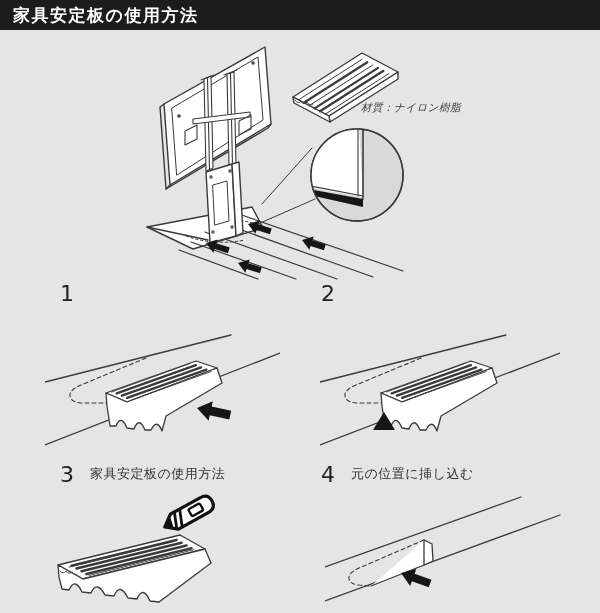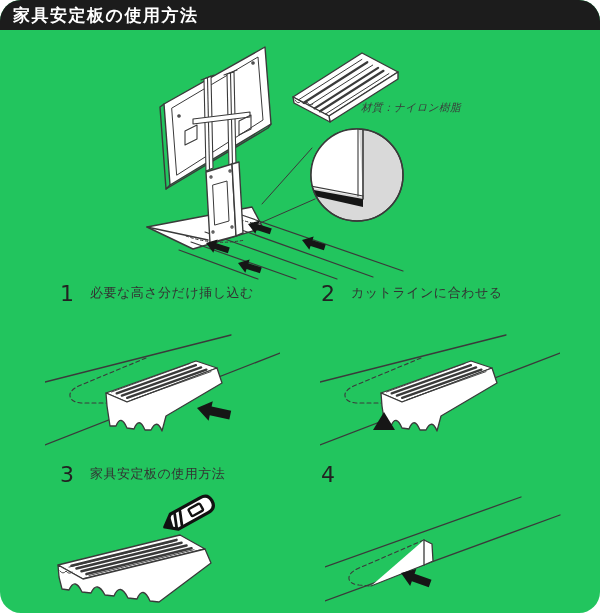--- a/index.html
+++ b/index.html
@@ -1,17 +1,17 @@
 <!DOCTYPE html>
 <html><head>
 <meta charset="utf-8">
 <style>
   html,body{margin:0;padding:0;background:#fff;}
-  .canvas{position:relative;width:600px;height:613px;background:#22c55e;overflow:hidden;
-          font-family:"DejaVu Sans","Liberation Sans",sans-serif;border-radius:21px;}
+  .canvas{position:relative;width:600px;height:613px;background:#e5e5e5;overflow:hidden;
+          font-family:"DejaVu Sans","Liberation Sans",sans-serif;}
   .titlebar{position:absolute;left:0;top:0;width:600px;height:30px;background:#1c1c1c;}
   .titlebar h1{margin:0;padding:0 0 0 13px;line-height:30px;font-size:17px;font-weight:bold;
                color:#ffffff;letter-spacing:1.5px;}
   svg{position:absolute;display:block;}
   #main-illu{left:40px;top:40px;}
   #step1-illu{left:45px;top:332px;}
   #step2-illu{left:320px;top:332px;}
   #step3-illu{left:45px;top:490px;}
   #step4-illu{left:325px;top:495px;}
   .material{position:absolute;left:361px;top:101px;font-size:10.5px;color:#3a3a3a;letter-spacing:0.5px;font-style:italic;}
@@ -119,32 +119,31 @@
         <line x1="320.0" y1="111.3" x2="383.5" y2="70.8" stroke-width="2.2"></line>
         <line x1="325.4" y1="114.1" x2="388.9" y2="73.6" stroke-width="1"></line>
       </g>
     </g>
   </svg>
 
   <div class="material">材質：ナイロン樹脂</div>
 
   <div class="step-head" id="head-1">
     <span class="num">1</span>
-    <span class="lbl">必要な高さ分だけ挿し込む</span>
   </div>
   <div class="step-head" id="head-2">
     <span class="num">2</span>
-    <span class="lbl">カットラインに合わせる</span>
   </div>
   <div class="step-head" id="head-3">
     <span class="num">3</span>
     <span class="lbl">家具安定板の使用方法</span>
   </div>
   <div class="step-head" id="head-4">
     <span class="num">4</span>
+    <span class="lbl">元の位置に挿し込む</span>
   </div>
 
   <svg id="step1-illu" width="235" height="125" viewBox="0 0 235 125">
     <g stroke="#3a3a3a" fill="none" stroke-width="1.3" stroke-linejoin="round" stroke-linecap="round">
       <line x1="0" y1="50" x2="186" y2="3"></line>
       <line x1="0" y1="113" x2="235" y2="21"></line>
       <path d="M101,26 L36,53 Q24,58 25,64 Q26,70 36,71 L64,71" stroke-dasharray="4 3" stroke-width="1.1"></path>
       <g>
         <polygon points="61,61 151,29 172,36 82,70" fill="#fff"></polygon>
         <path d="M61,61 L62,74 L65,94 L71,94 Q76,82 82,96 L89,97 Q94,84 100,98 L106,98 Q112,86 117,99 L121,84 L177,51 L172,36 L82,70 Z" fill="#fff"></path>

